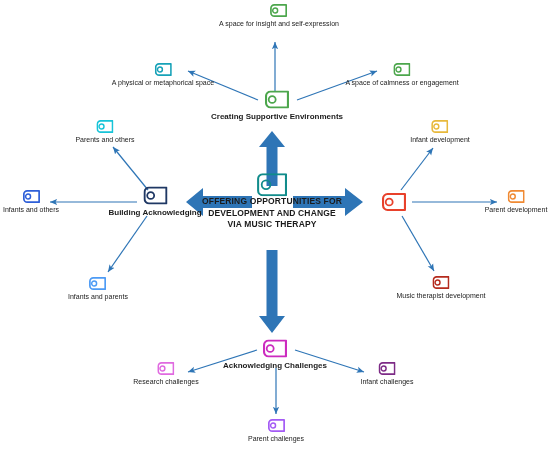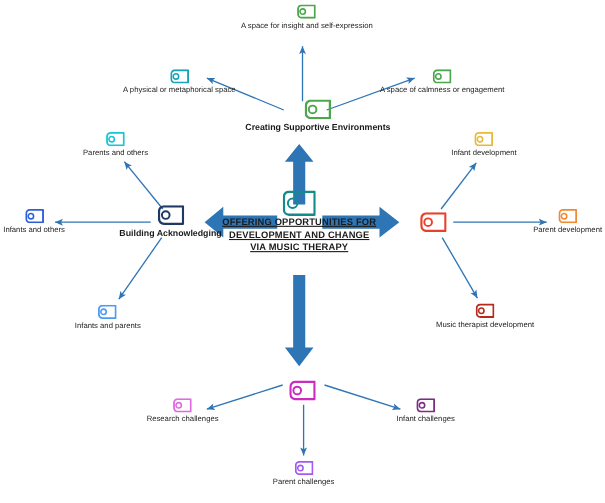--- a/index.html
+++ b/index.html
@@ -48,21 +48,20 @@
   }
 
   
   .node.central .node-label {
     font-size: 8.5px;
     font-weight: bold;
     letter-spacing: 0.15px;
     line-height: 11.5px;
     white-space: pre-line;
     margin-top: 0;
-    text-decoration: underline;
   }
   
   .node.branch .node-label {
     font-size: 8px;
     font-weight: bold;
     line-height: 10px;
     margin-top: 3px;
   }
   
   .node.leaf .node-label {
@@ -141,21 +140,21 @@
   <div id="nodes">
       <div class="node central" style="left: 272px; top: 202px;">
         <span class="tag-icon"><svg width="30" height="23" viewBox="0 0 30 23">
             <path d="M28.95,1.05 L5.55,1.05 A4.5,4.5 0 0 0 1.05,5.55 L1.05,17.45 A4.5,4.5 0 0 0 5.55,21.95 L28.95,21.95 Z" fill="none" stroke="#118C8B" stroke-width="2.1" stroke-linejoin="round"></path>
             <circle cx="9" cy="11.5" r="4.35" fill="none" stroke="#118C8B" stroke-width="1.785"></circle>
           </svg></span>
         <div class="node-label">OFFERING OPPORTUNITIES FOR
 DEVELOPMENT AND CHANGE
 VIA MUSIC THERAPY</div>
       </div>
-      <div class="node branch" style="left: 289px; top: 106px;">
+      <div class="node branch" style="left: 277px; top: 106px;">
         <span class="tag-icon"><svg width="24" height="18" viewBox="0 0 24 18">
             <path d="M22.95,1.05 L5.55,1.05 A4.5,4.5 0 0 0 1.05,5.55 L1.05,12.45 A4.5,4.5 0 0 0 5.55,16.95 L22.95,16.95 Z" fill="none" stroke="#4CA64C" stroke-width="2.1" stroke-linejoin="round"></path>
             <circle cx="7.199999999999999" cy="9" r="3.4799999999999995" fill="none" stroke="#4CA64C" stroke-width="1.785"></circle>
           </svg></span>
         <div class="node-label">Creating Supportive Environments</div>
       </div>
       <div class="node leaf" style="left: 279px; top: 16px;">
         <span class="tag-icon"><svg width="17" height="13" viewBox="0 0 17 13">
             <path d="M16.15,0.85 L4.25,0.85 A3.4,3.4 0 0 0 0.85,4.25 L0.85,8.75 A3.4,3.4 0 0 0 4.25,12.15 L16.15,12.15 Z" fill="none" stroke="#4CA64C" stroke-width="1.7" stroke-linejoin="round"></path>
             <circle cx="5.1" cy="6.5" r="2.465" fill="none" stroke="#4CA64C" stroke-width="1.4449999999999998"></circle>
@@ -229,20 +228,21 @@
             <path d="M16.15,0.85 L4.25,0.85 A3.4,3.4 0 0 0 0.85,4.25 L0.85,8.75 A3.4,3.4 0 0 0 4.25,12.15 L16.15,12.15 Z" fill="none" stroke="#B52B1E" stroke-width="1.7" stroke-linejoin="round"></path>
             <circle cx="5.1" cy="6.5" r="2.465" fill="none" stroke="#B52B1E" stroke-width="1.4449999999999998"></circle>
           </svg></span>
         <div class="node-label">Music therapist development</div>
       </div>
       <div class="node branch" style="left: 275px; top: 355px;">
         <span class="tag-icon"><svg width="24" height="18" viewBox="0 0 24 18">
             <path d="M22.95,1.05 L5.55,1.05 A4.5,4.5 0 0 0 1.05,5.55 L1.05,12.45 A4.5,4.5 0 0 0 5.55,16.95 L22.95,16.95 Z" fill="none" stroke="#CC2BBF" stroke-width="2.1" stroke-linejoin="round"></path>
             <circle cx="7.199999999999999" cy="9" r="3.4799999999999995" fill="none" stroke="#CC2BBF" stroke-width="1.785"></circle>
           </svg></span>
+        <div class="node-label">Acknowledging Challenges</div>
       </div>
       <div class="node leaf" style="left: 166px; top: 374px;">
         <span class="tag-icon"><svg width="17" height="13" viewBox="0 0 17 13">
             <path d="M16.15,0.85 L4.25,0.85 A3.4,3.4 0 0 0 0.85,4.25 L0.85,8.75 A3.4,3.4 0 0 0 4.25,12.15 L16.15,12.15 Z" fill="none" stroke="#E06AE0" stroke-width="1.7" stroke-linejoin="round"></path>
             <circle cx="5.1" cy="6.5" r="2.465" fill="none" stroke="#E06AE0" stroke-width="1.4449999999999998"></circle>
           </svg></span>
         <div class="node-label">Research challenges</div>
       </div>
       <div class="node leaf" style="left: 387px; top: 374px;">
         <span class="tag-icon"><svg width="17" height="13" viewBox="0 0 17 13">

